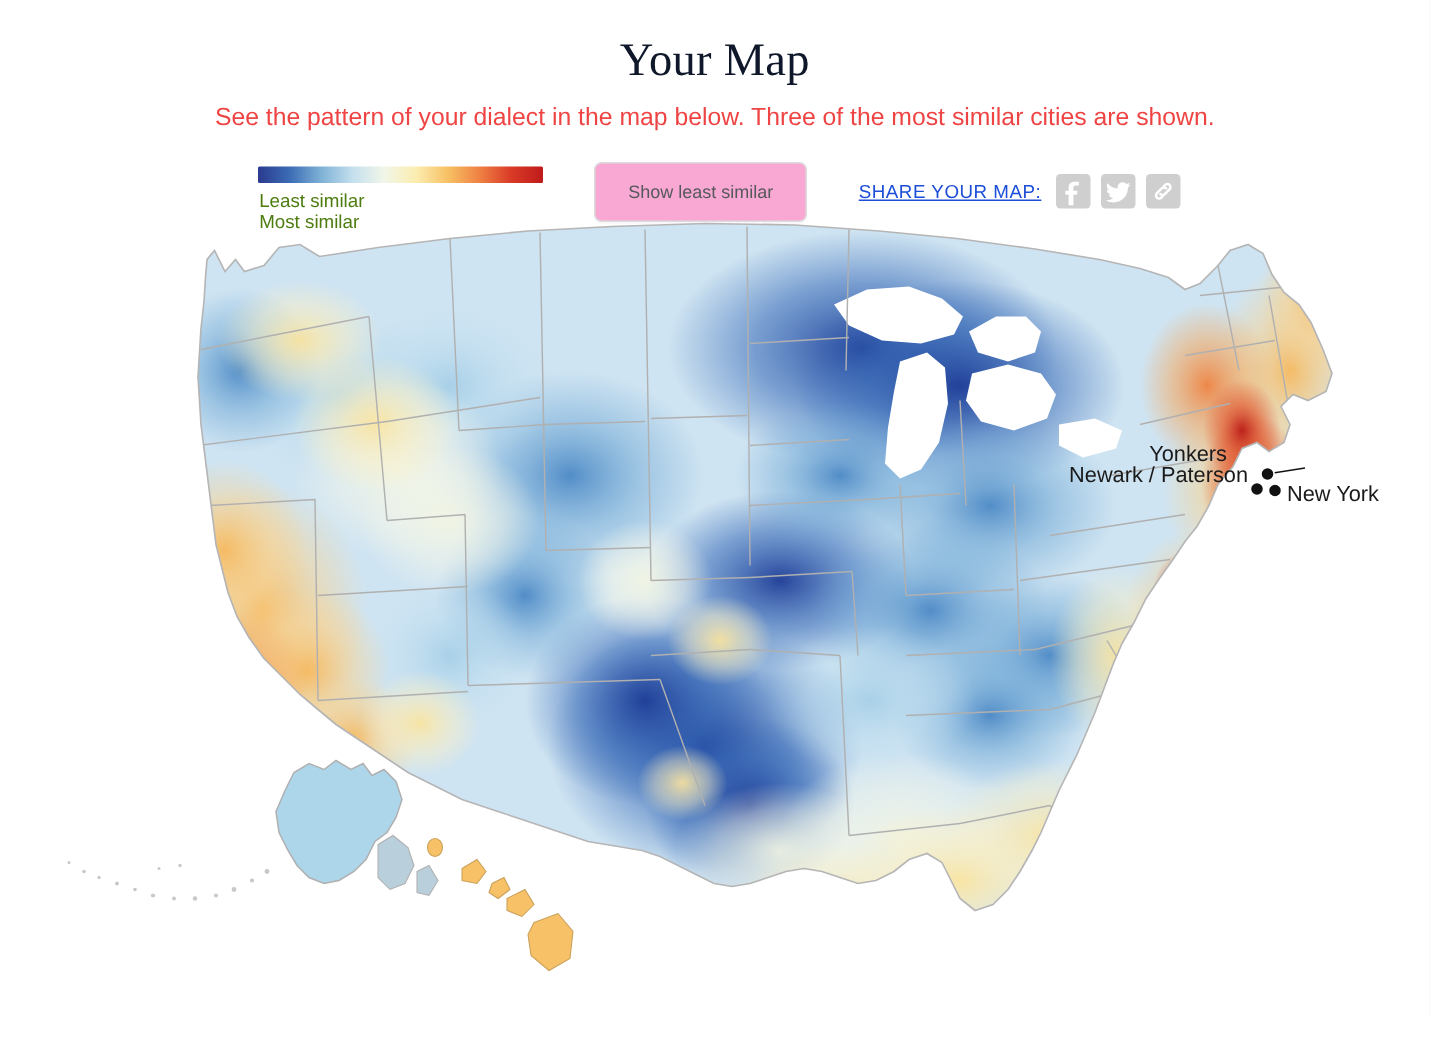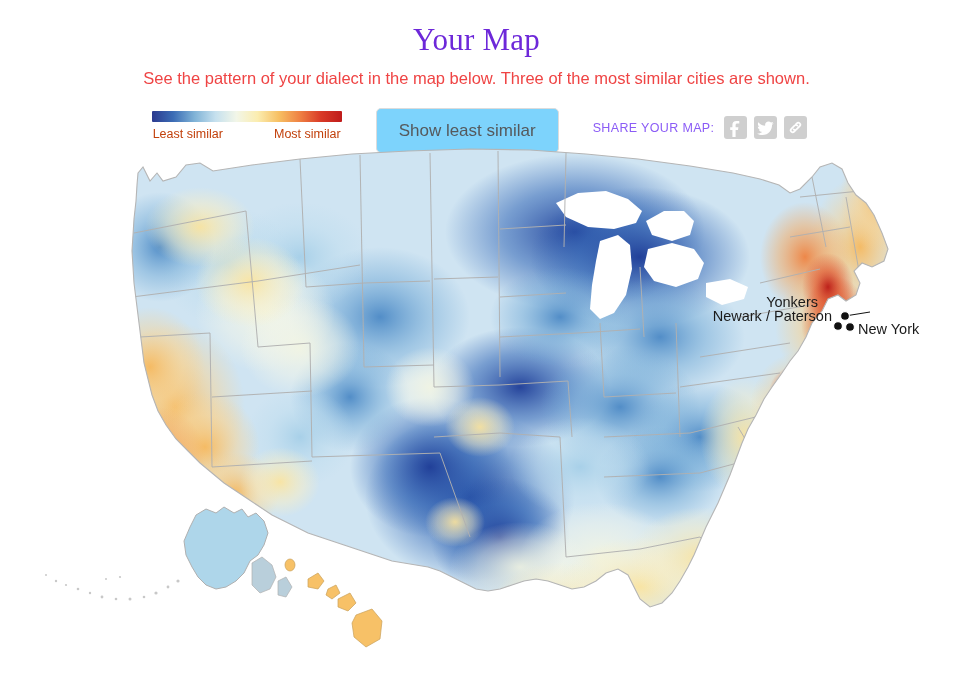--- a/index.html
+++ b/index.html
@@ -16,21 +16,21 @@
     color: #3a3a3a;
     position: relative;
   }
 
   
   .page-title {
     text-align: center;
     font-family: "Liberation Serif", serif;
     font-size: 31px;
     font-weight: 400;
-    color: #6d28d9;
+    color: #0f172a;
     margin: 0;
     padding-top: 22px;
     letter-spacing: 0.2px;
   }
   .page-subtitle {
     text-align: center;
     font-size: 16.5px;
     color: #ef4444;
     margin: 0;
     padding-top: 11px;
@@ -54,52 +54,54 @@
   }
   .legend-gradient {
     height: 11px;
     width: 190px;
     border-radius: 1px;
   }
   .legend-labels {
     display: flex;
     justify-content: space-between;
     font-size: 12.5px;
-    color: #c2410c;
+    color: #4d7c0f;
     margin-top: 5px;
     padding: 0 1px;
+    flex-direction: column;
   }
 
   
   .toggle-button {
-    background: #7dd3fc;
+    background: #f9a8d4;
     border: 1px solid #dcdcdc;
     border-radius: 5px;
     padding: 13px 22px;
-    font-size: 17px;
+    font-size: 12px;
     color: #55595c;
     font-family: "Liberation Sans", sans-serif;
     cursor: pointer;
     line-height: 1;
     box-shadow: 0 1px 1px rgba(0,0,0,0.03);
   }
 
   
   .share-group {
     display: flex;
     align-items: center;
     gap: 7px;
     padding-top: 8px;
   }
   .share-label {
     font-size: 12.5px;
     letter-spacing: 0.35px;
-    color: #8b5cf6;
+    color: #1d4ed8;
     font-weight: 400;
     margin-right: 3px;
+    text-decoration: underline;
   }
   .share-btn {
     width: 23px;
     height: 23px;
     border-radius: 3px;
     background: #cfcfcf;
     display: flex;
     align-items: center;
     justify-content: center;
     cursor: pointer;

